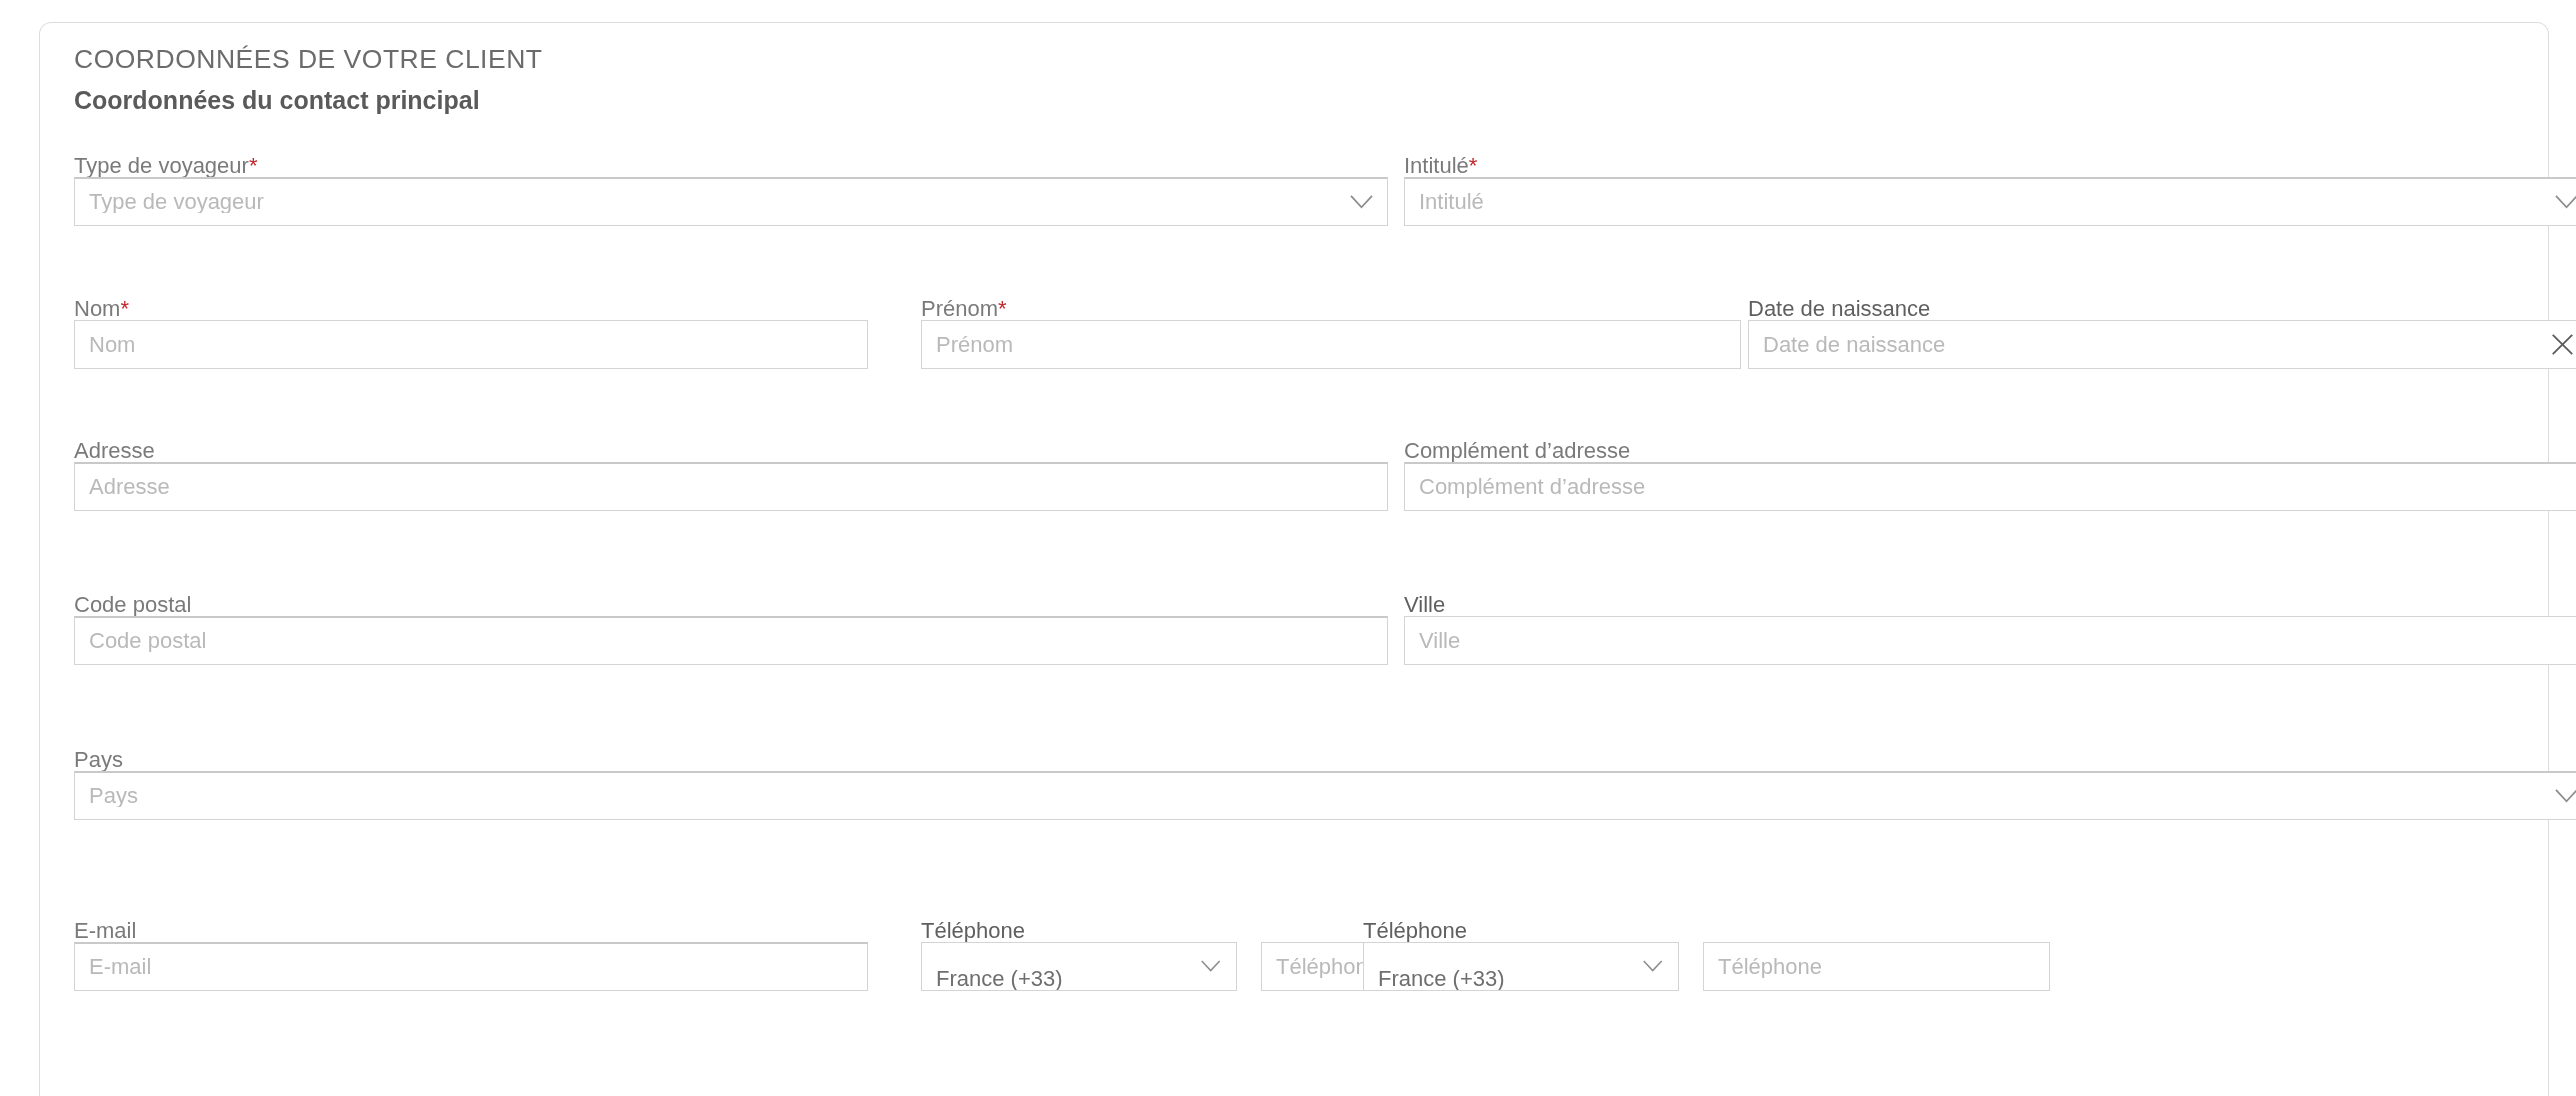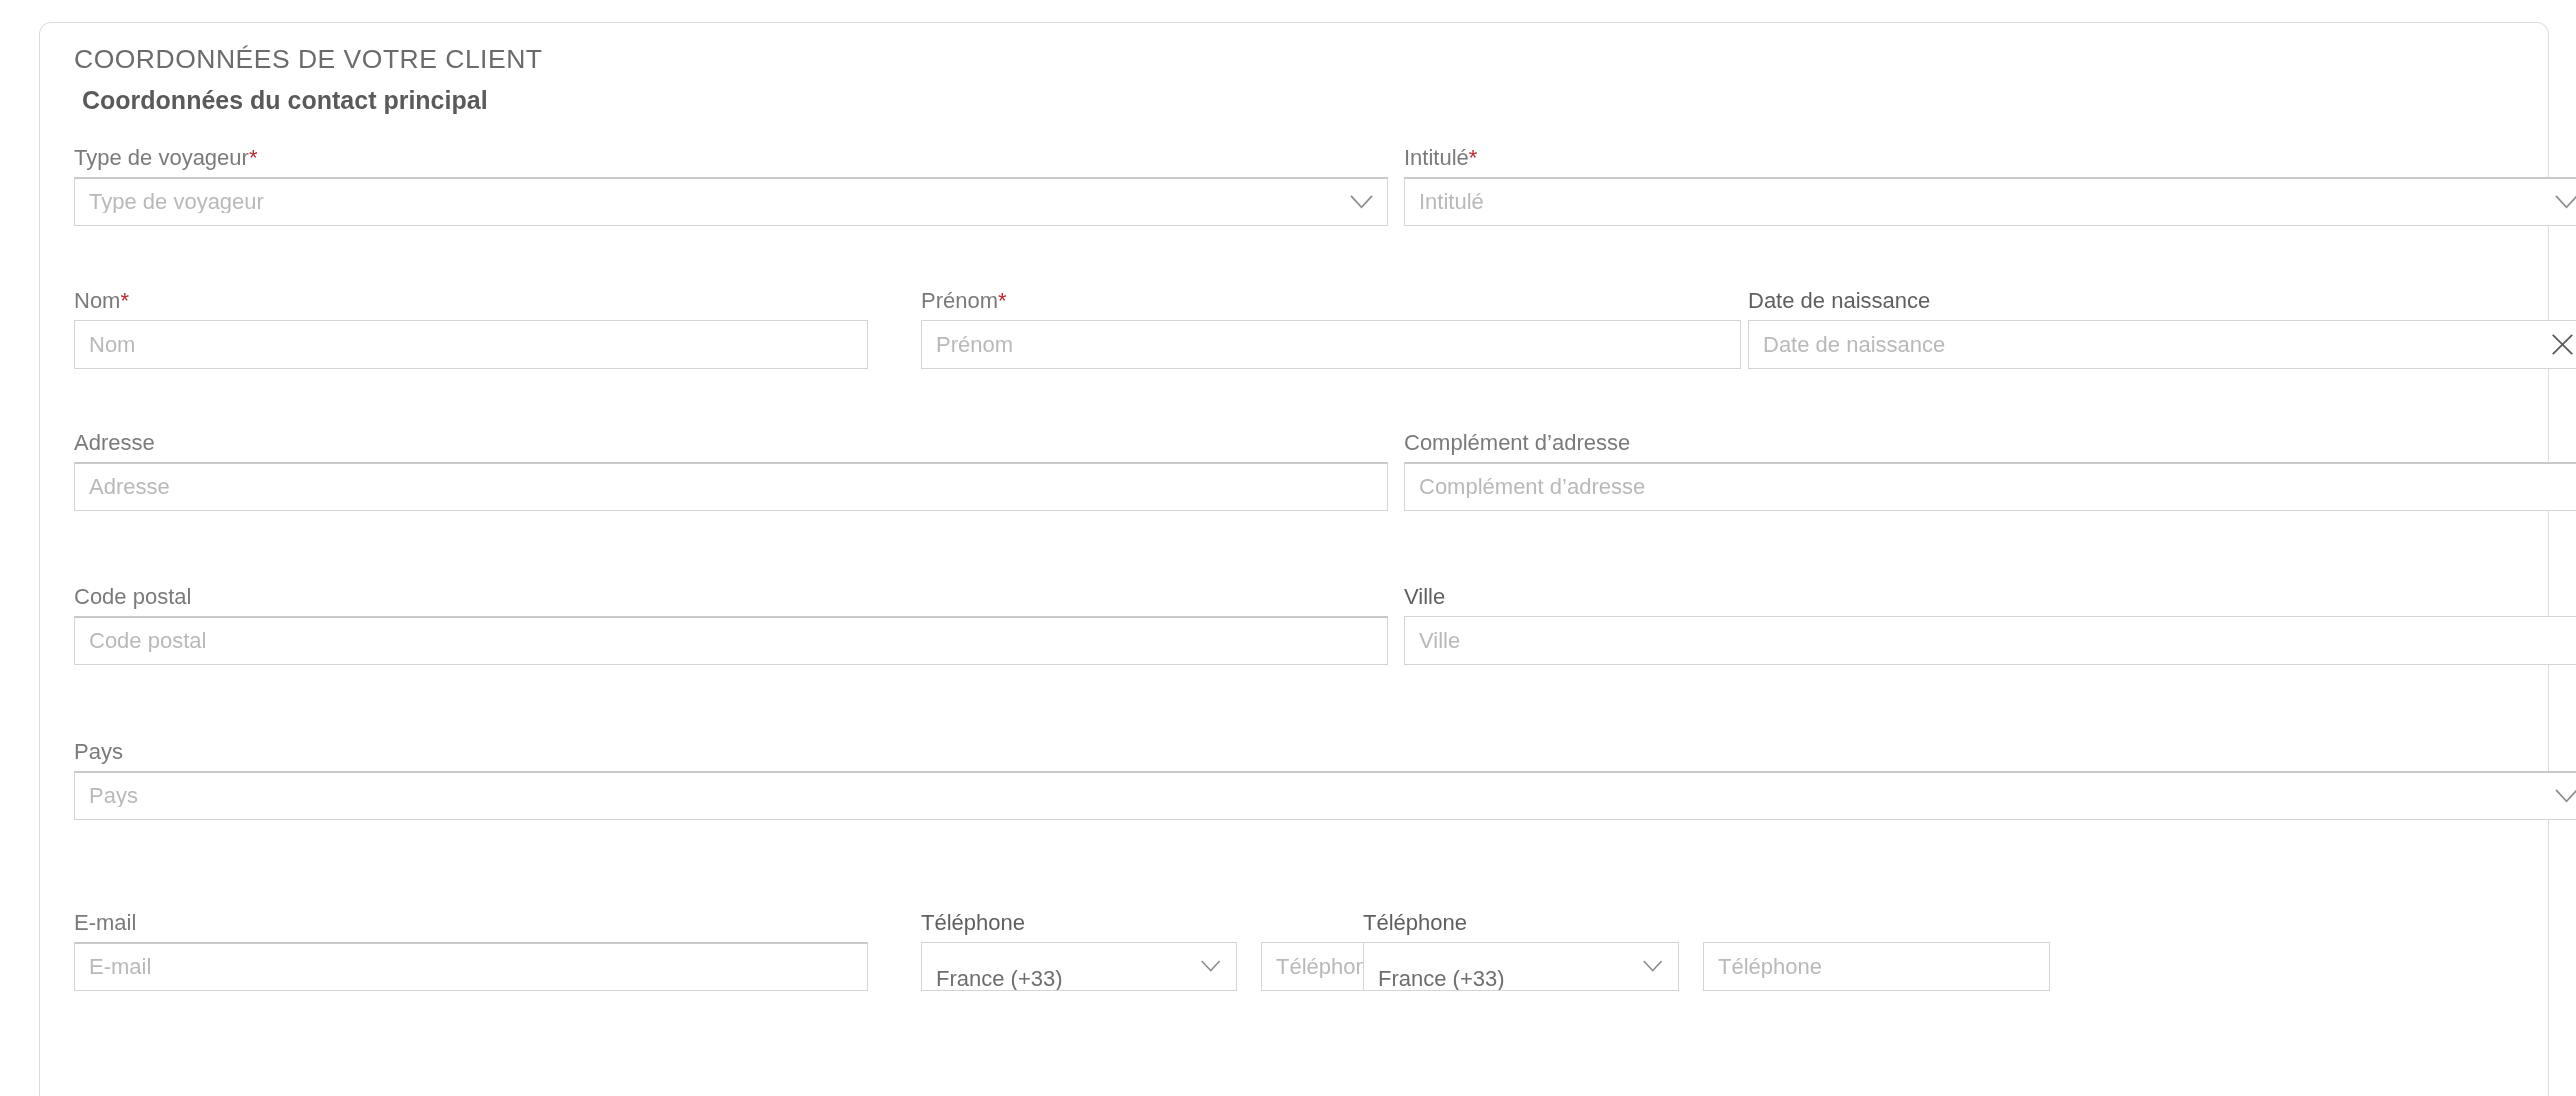--- a/index.html
+++ b/index.html
@@ -50,37 +50,37 @@
     top: 21px;
     font-size: 26.5px;
     font-weight: 400;
     letter-spacing: 0.5px;
     color: #6b6b6b;
     white-space: nowrap;
   }
 
   .sub-title {
     position: absolute;
-    left: 8px;
+    left: 0;
     top: 63px;
     font-size: 25px;
     font-weight: 700;
     color: #5a5a5a;
     white-space: nowrap;
   }
 
   
   .field {
     position: absolute;
   }
 
   .field-label {
     position: absolute;
     left: 0;
-    top: 0;
+    top: 8px;
     font-size: 22px;
     font-weight: 400;
     color: #7a7a7a;
     white-space: nowrap;
     line-height: 26.5px;
   }
   .field-label.dark {
     color: #5f5f5f;
   }
   .req {

